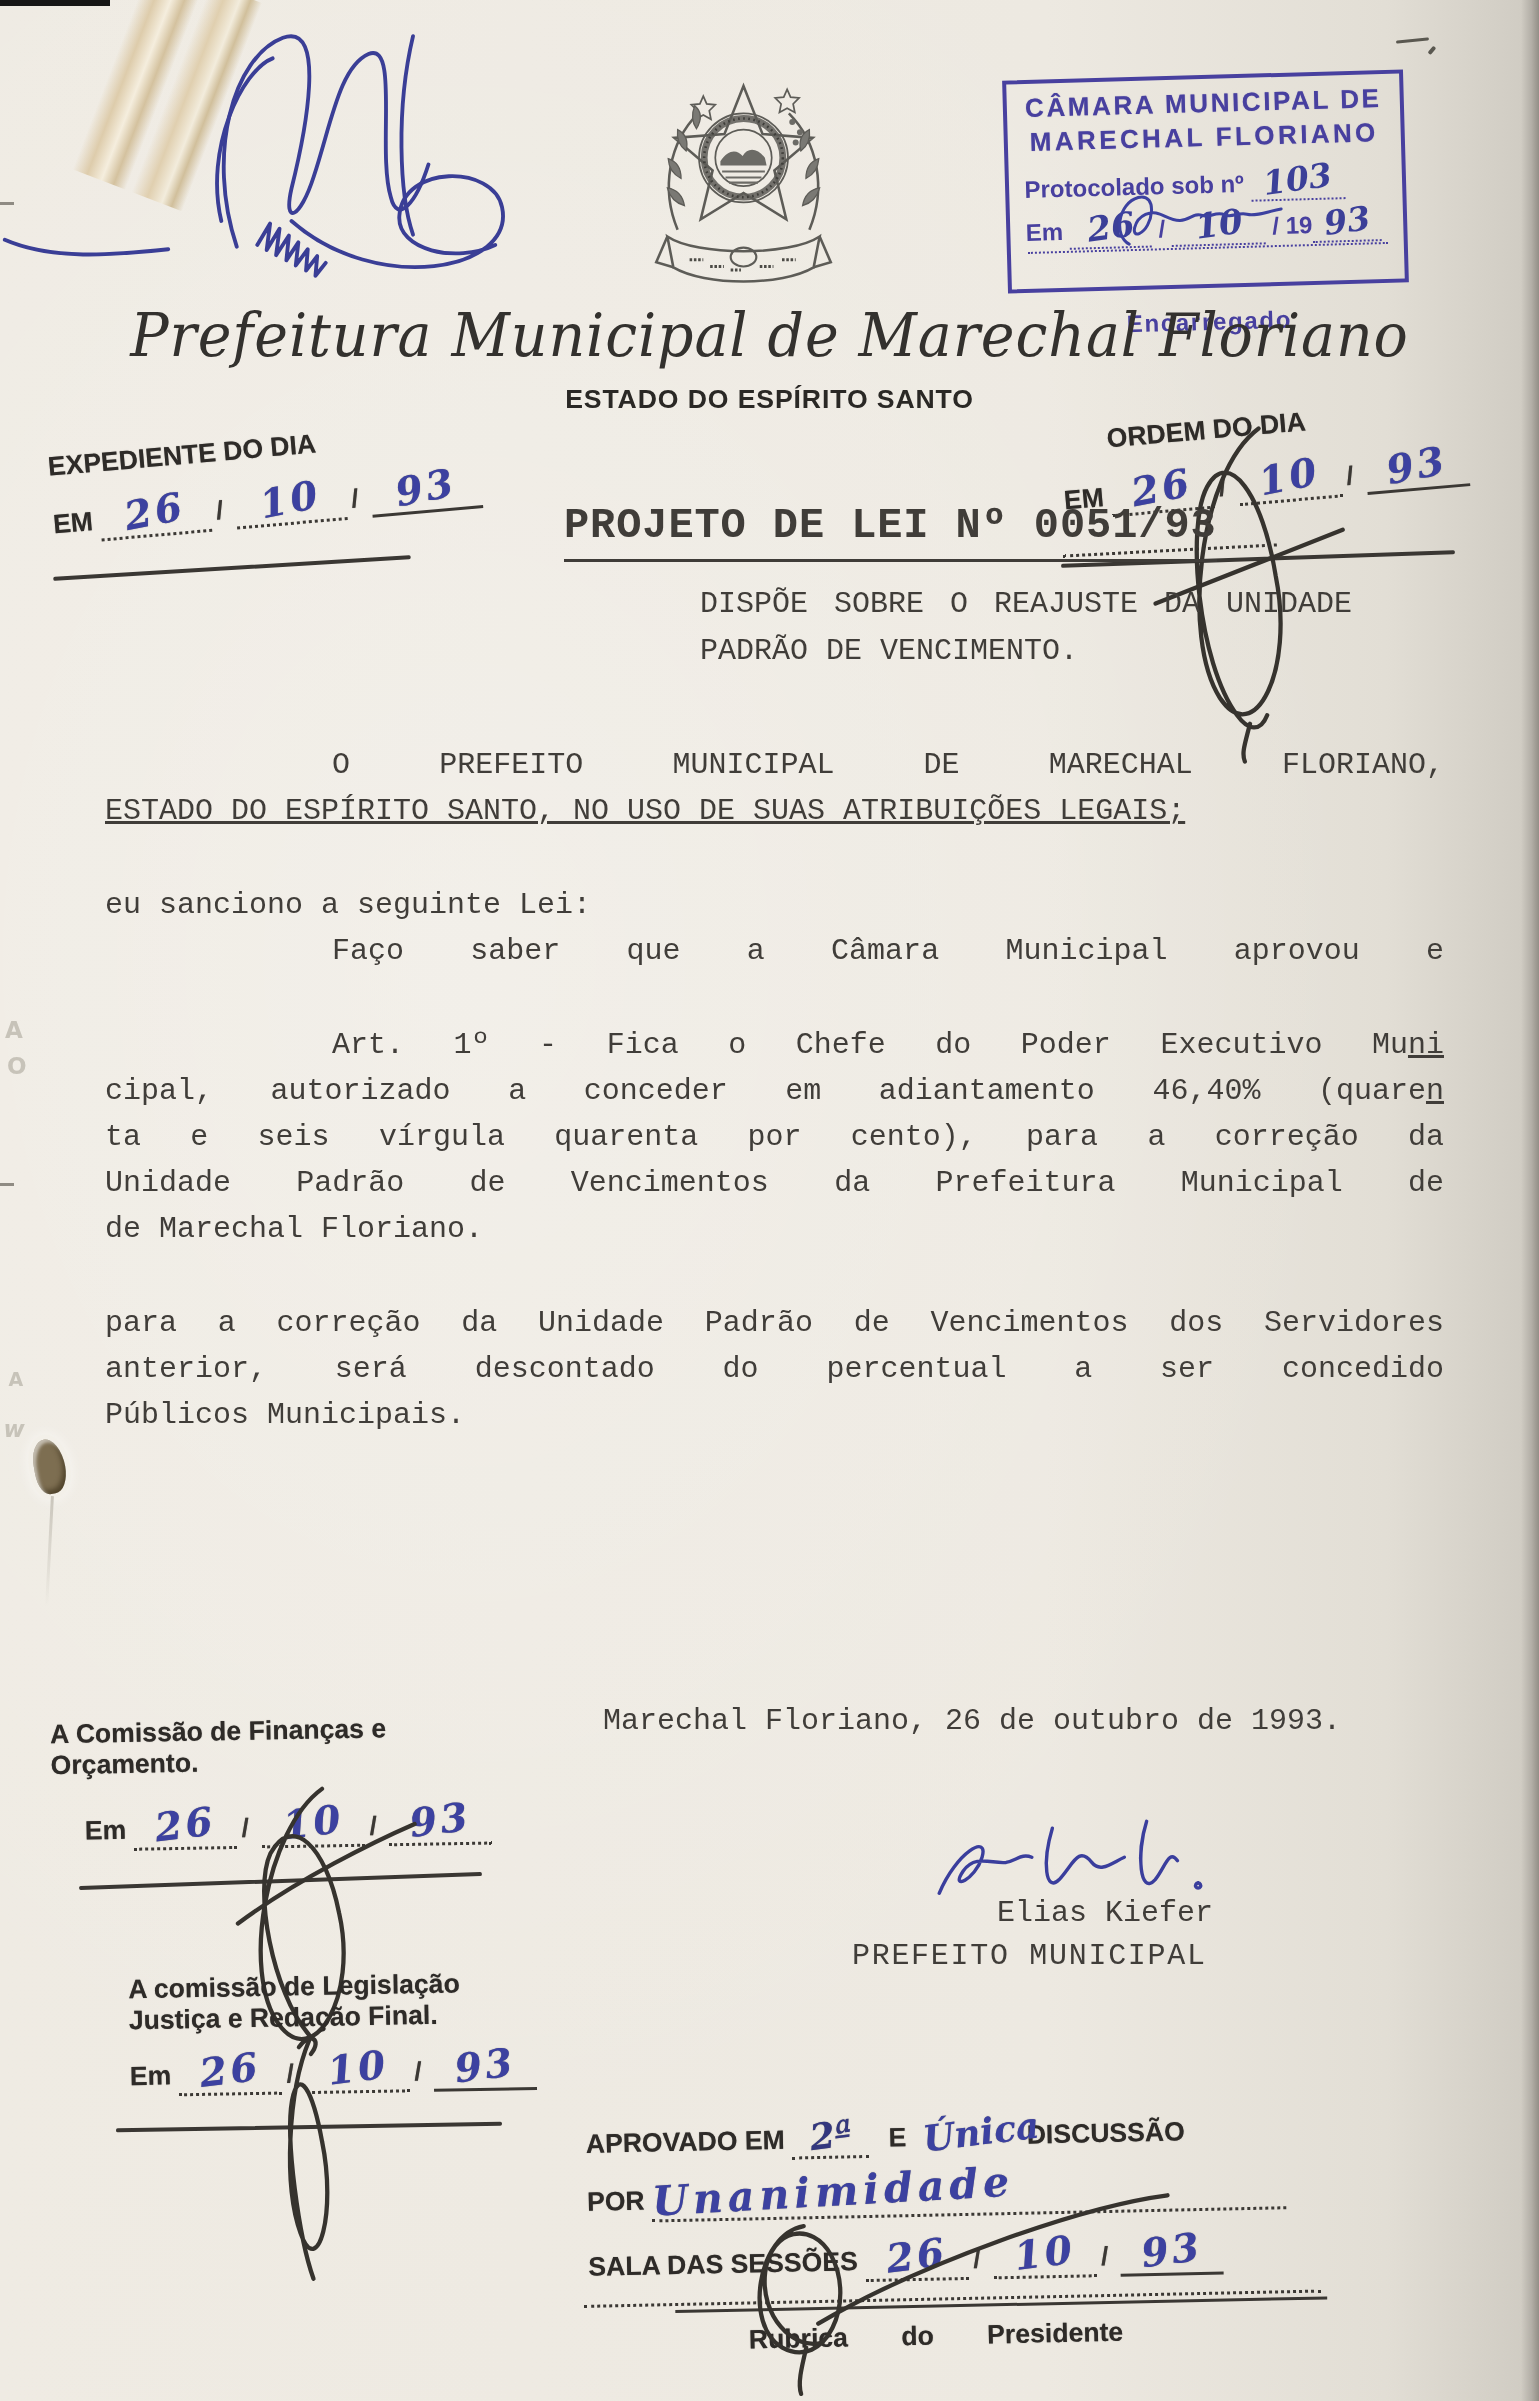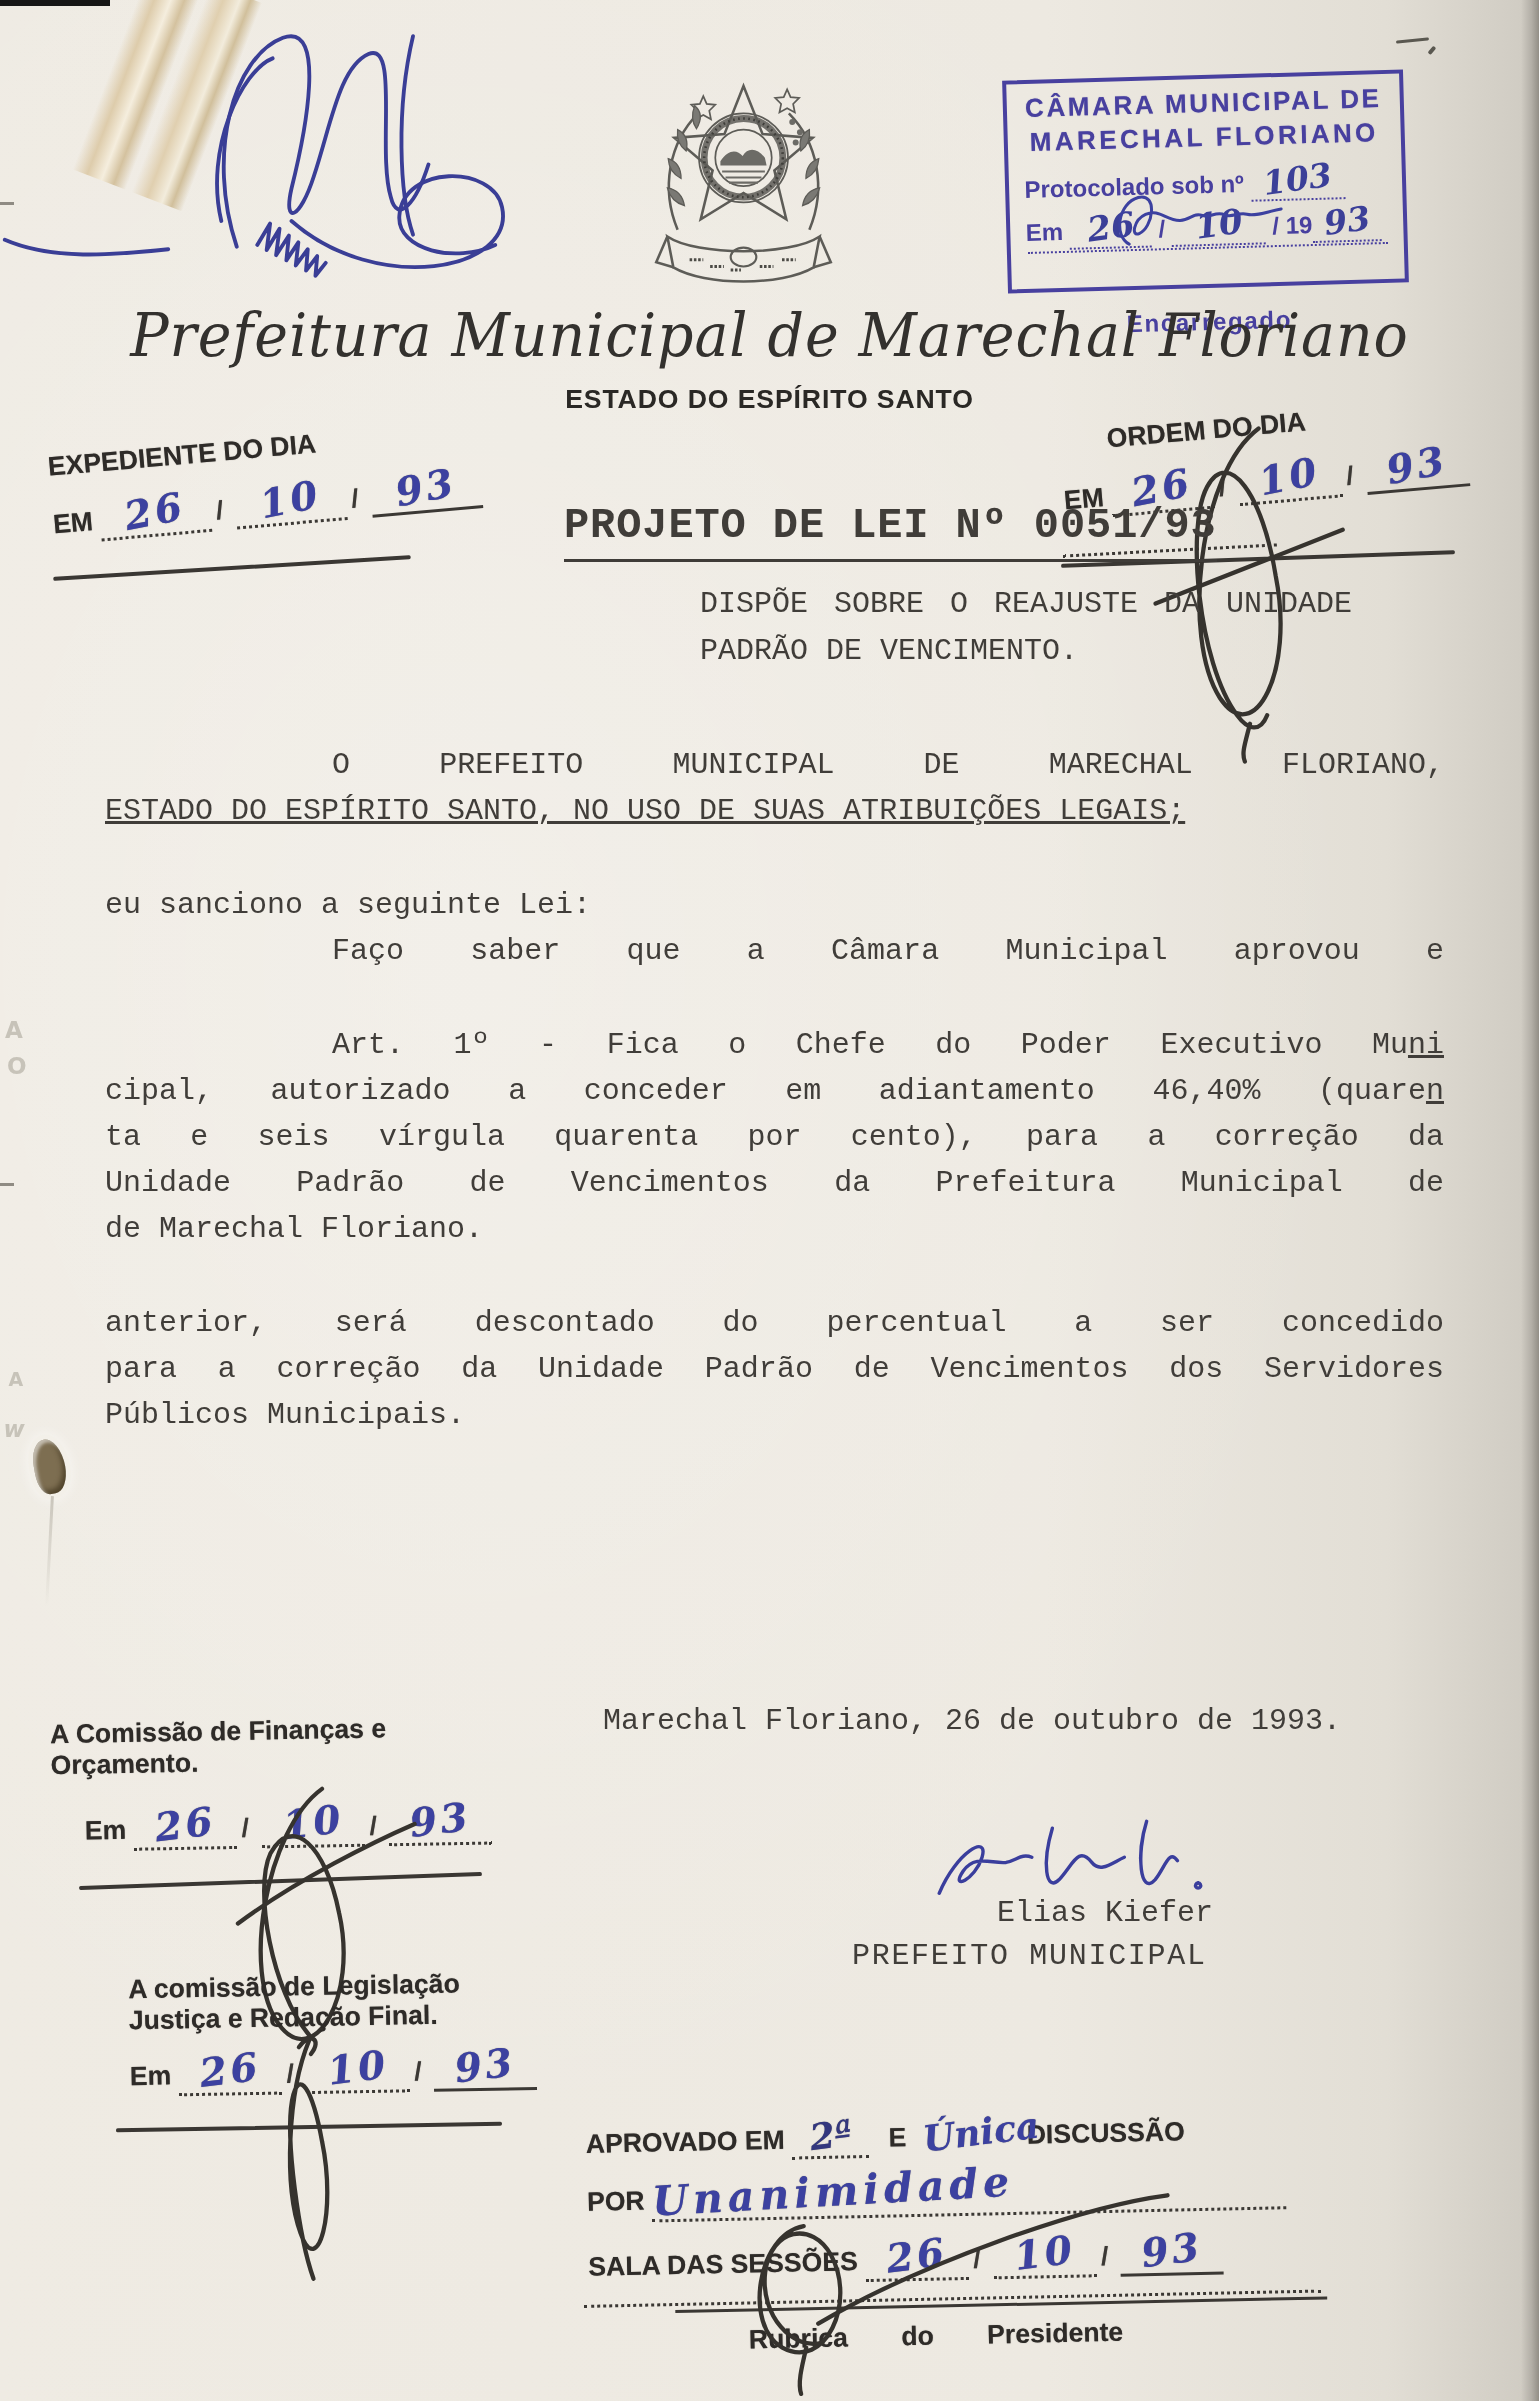--- a/index.html
+++ b/index.html
@@ -224,22 +224,22 @@
       <span class="bt-line ind" style="display:block;">Faço saber que a Câmara Municipal aprovou e</span>
     </p>
     <p>
       <span class="bt-line ind" style="display:block;"><span>Art. 1º - Fica o Chefe do Poder Executivo Mu</span><span class="u-tail">ni</span></span>
       <span class="bt-line" style="display:block;"><span>cipal, autorizado a conceder em adiantamento 46,40% (quare</span><span class="u-tail">n</span></span>
       <span class="bt-line" style="display:block;">ta e seis vírgula quarenta por cento), para a correção da</span>
       <span class="bt-line" style="display:block;">Unidade Padrão de Vencimentos da Prefeitura Municipal de</span>
       <span class="bt-line plain" style="display:block;">de Marechal Floriano.</span>
     </p>
     <p>
+      <span class="bt-line" style="display:block;">para a correção da Unidade Padrão de Vencimentos dos Servidores</span>
       <span class="bt-line" style="display:block;">anterior, será descontado do percentual a ser concedido</span>
-      <span class="bt-line" style="display:block;">para a correção da Unidade Padrão de Vencimentos dos Servidores</span>
       <span class="bt-line plain" style="display:block;">Públicos Municipais.</span>
     </p>
   </div>
 
   <div class="dateline tw">Marechal Floriano, 26 de outubro de 1993.</div>
 
   <div class="fin stamp-black">
     <div>A Comissão de Finanças e</div>
     <div>Orçamento.</div>
     <div class="date-row" style="margin-top:22px; padding-left:33px;">

